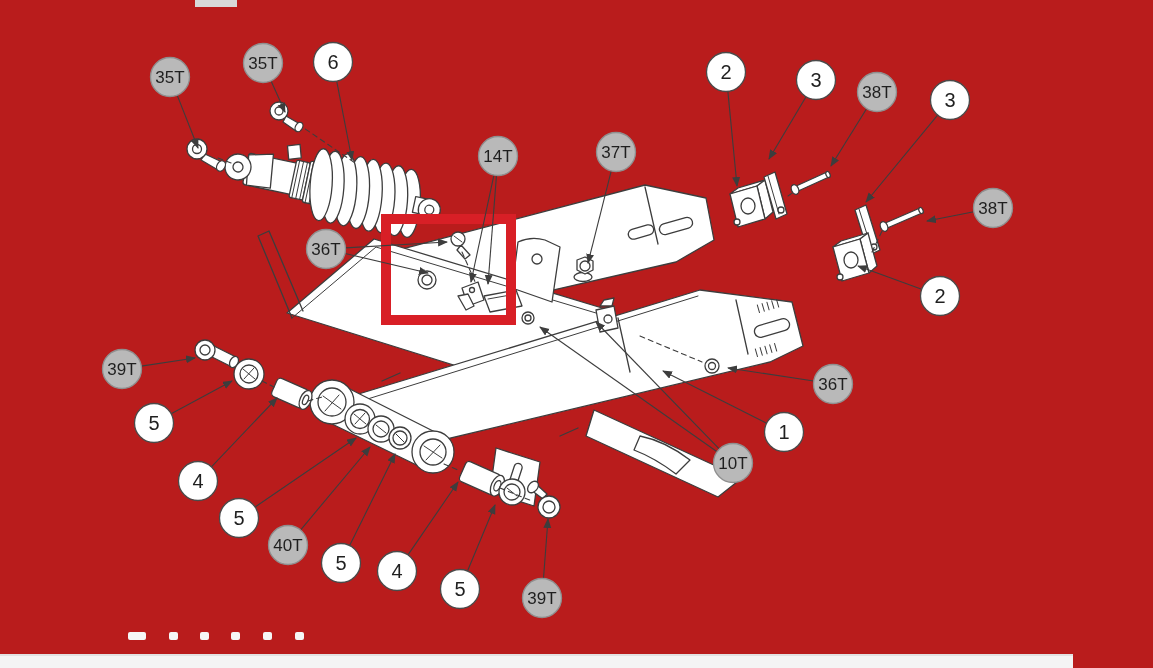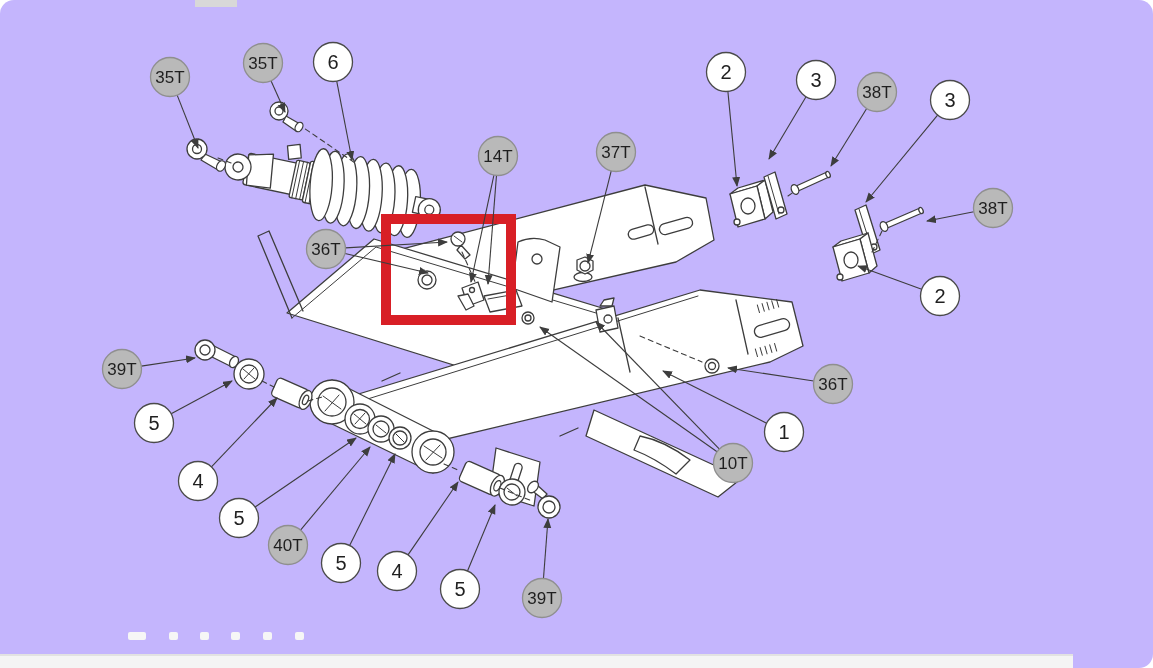--- a/index.html
+++ b/index.html
@@ -2,21 +2,21 @@
 <html><head>
 <meta charset="utf-8">
 <title></title>
 <style>
   html,body{margin:0;padding:0;}
   body{
     width:1153px;height:668px;overflow:hidden;position:relative;
     background:#ffffff;
     font-family:"Liberation Sans", sans-serif;
   }
-  .stage{position:absolute;inset:0;background:#c4b5fd;border-radius:14px;}
+  .stage{position:absolute;inset:0;background:#b91c1c;}
   svg{position:absolute;left:0;top:0;display:block;}
   
   .ln{fill:none;stroke:var(--line,#3d3d3d);stroke-width:1.3;stroke-linecap:round;stroke-linejoin:round;}
   .pt{fill:#ffffff;stroke:var(--line,#3d3d3d);stroke-width:1.3;stroke-linejoin:round;}
   .dash{stroke-dasharray:5 4;stroke-width:1.1;}
   .thin{stroke-width:1;}
   .leader{fill:none;stroke:var(--line,#3d3d3d);stroke-width:1.1;}
   .balloon-text{fill:#1f1f1f;}
   
   .dot{position:absolute;top:632px;height:8px;background:#f6f6f6;border-radius:2px;}

